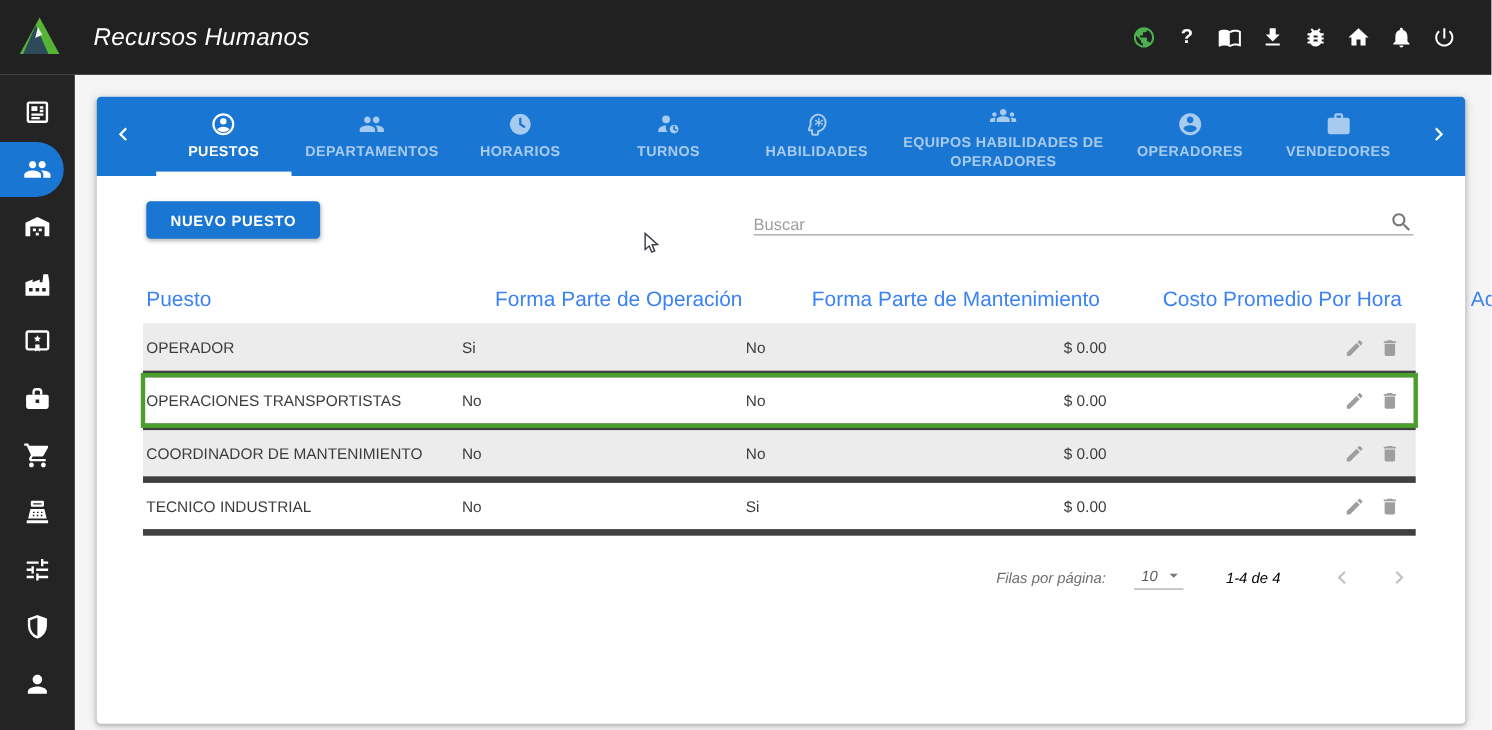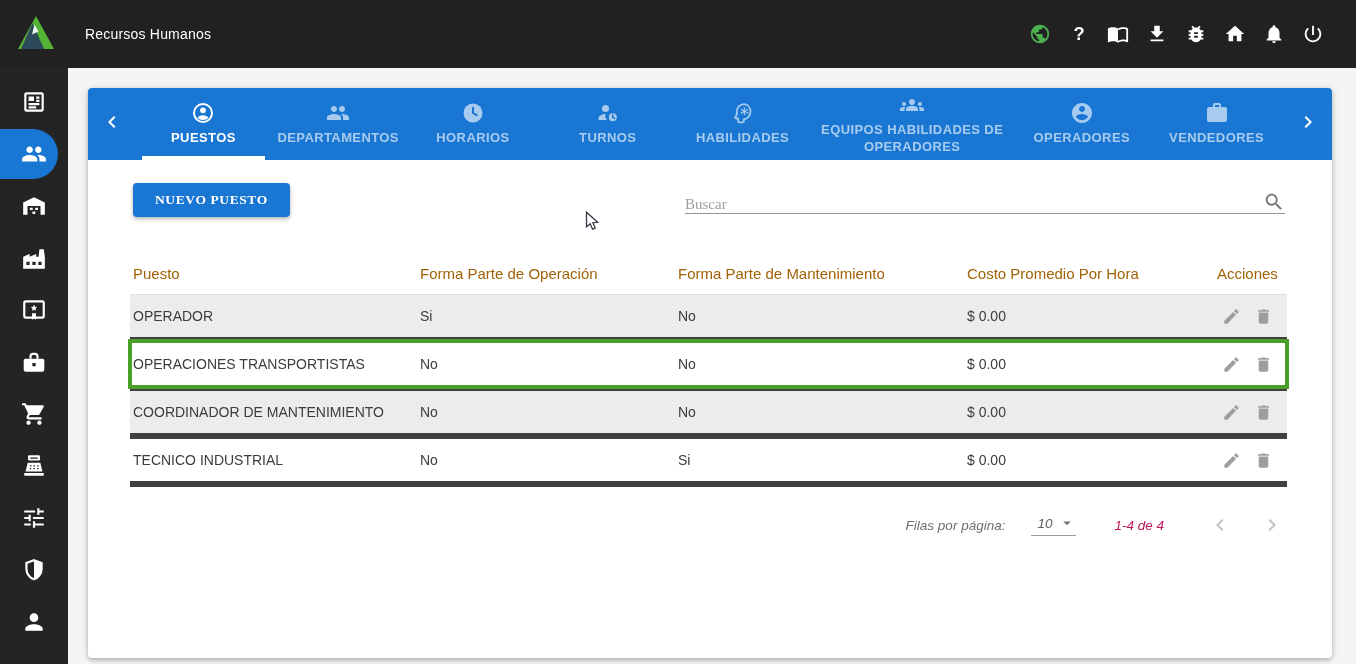--- a/index.html
+++ b/index.html
@@ -3,21 +3,21 @@
 <meta charset="utf-8">
 <style>
   * { margin:0; padding:0; box-sizing:border-box; }
   html,body { width:1356px; height:664px; overflow:hidden; }
   body { font-family:"Liberation Sans",sans-serif; background:#f5f5f5; position:relative; }
 
   
   .topbar { position:absolute; top:0; left:0; width:1356px; height:68px; background:#212121;
             display:flex; align-items:center; z-index:6; }
   .logo { margin-left:15px; width:42px; height:42px; cursor:pointer; }
-  .apptitle { color:#fff; font-size:14px; margin-left:28px; letter-spacing:.2px; }
+  .apptitle { color:#fff; font-size:22px; margin-left:28px; letter-spacing:.2px;font-style:italic; }
   .topbar-icons { margin-left:auto; margin-right:32px; display:flex; align-items:center; gap:17px; }
   .tb-ic { width:22px; height:22px; display:flex; align-items:center; justify-content:center; cursor:pointer; }
 
   
   .sidebar { position:absolute; top:68px; left:0; width:68px; height:596px; background:#242424;
              padding-top:8px; display:flex; flex-direction:column; z-index:5; }
   .side-item { height:52px; display:flex; align-items:center; justify-content:center; color:#fff;
                position:relative; cursor:pointer; }
   .side-item.active::before { content:""; position:absolute; left:0; top:1px; width:58px; height:50px;
                background:#1976d2; border-radius:0 25px 25px 0; }
@@ -34,54 +34,54 @@
   .tab { flex:1 1 0; display:flex; flex-direction:column; align-items:center; justify-content:center;
          gap:5px; color:rgba(255,255,255,.62); font-size:13px; font-weight:bold; letter-spacing:.4px;
          text-align:center; position:relative; padding:0 4px; cursor:pointer; }
   .tab.wide { flex:1.55 1 0; }
   .tab.active { color:#fff; }
   .tab.active::after { content:""; position:absolute; left:6px; right:6px; bottom:0; height:4px; background:#fff; }
   .tab-ic { display:flex; }
   .tab-label { line-height:1.25; }
 
   
-  .toolbar { position:relative; height:92px;font-family:Liberation Serif, serif; }
+  .toolbar { position:relative; height:92px; }
   .new-btn { position:absolute; left:45px; top:23px; height:34px; padding:0 22px; background:#1976d2;
              color:#fff; border:none; border-radius:4px; font-family:inherit; font-size:13.5px;
              font-weight:bold; letter-spacing:.6px; box-shadow:0 2px 4px rgba(0,0,0,.3); cursor:pointer; }
   .search { position:absolute; left:597px; right:47px; top:18px; height:36px;
             border-bottom:1px solid #949494; display:flex; align-items:flex-end; }
   .search input { flex:1; border:none; outline:none; background:transparent; font-family:inherit;
                   font-size:15px; color:#333; }
   .search input::placeholder { color:#9e9e9e; }
   .search .mag { color:#757575; display:flex; margin-left:8px; cursor:pointer; }
 
   
   .tbl { margin:0 45px 0 42px; }
   .thead, .trow { display:grid; grid-template-columns:290px 258px 289px 250px 1fr; align-items:center; }
-  .thead { height:43px; color:#a16207; font-size:15px; border-bottom:1px solid #e0e0e0; }
+  .thead { height:43px; color:#3b82f6; font-size:19px; border-bottom:1px solid #e0e0e0;gap:30px; }
   .thead .th:first-child { padding-left:3px; }
   .thead .th.right { text-align:left; padding-right:2px; }
   .trow { height:48px; font-size:14px; color:#3c3c3c; border-bottom:6px solid #404040; position:relative; }
   .trow.alt { background:#ececec; }
   .trow .td:first-child { padding-left:3px; }
   .trow .actions { display:flex; justify-content:flex-end; align-items:center; gap:13px;
                    padding-right:14px; color:#9e9e9e; }
   .trow .act { display:flex; cursor:pointer; }
   .trow.highlight { z-index:3; }
   .trow.highlight::after { content:""; position:absolute; inset:-4px -2px; border:4px solid #4a9e2a;
                            pointer-events:none; }
 
   
   .pagination { display:flex; align-items:center; justify-content:flex-end; height:52px;
                 margin-top:12px; padding-right:48px; color:#6e6e6e; font-size:13.5px;font-style:italic; }
   .rpp { display:flex; align-items:center; margin-left:26px; border-bottom:1px solid #9e9e9e;
          padding:0 0 3px 6px; color:#5c5c5c; cursor:pointer; }
   .rpp .arr { display:flex; color:#757575; margin-left:6px; }
-  .range { margin-left:38px; color:#be185d; }
+  .range { margin-left:38px; color:#000000; }
   .pg-btn { display:flex; color:#c2c2c2; cursor:pointer; }
   .pg-prev { margin-left:44px; }
   .pg-next { margin-left:28px; }
 
   .cursor { position:absolute; left:585px; top:211px; z-index:20; pointer-events:none; }
 </style>
 </head>
 <body>
 
 <div class="topbar">

